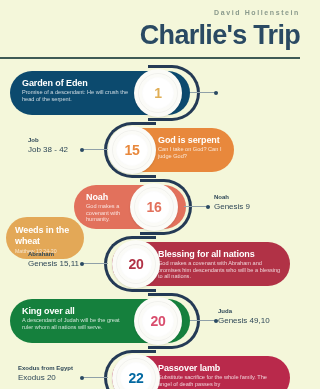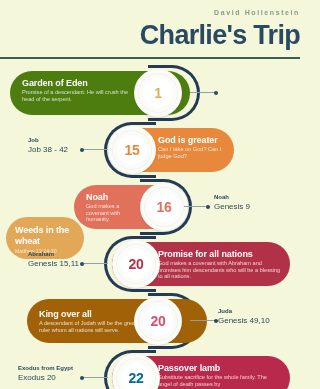--- a/index.html
+++ b/index.html
@@ -126,36 +126,36 @@
   <div class="header">
     <div class="author">David Hollenstein</div>
     <div class="title">Charlie's Trip</div>
   </div>
   <div class="divider"></div>
 
   <div class="timeline">
 
     <div class="row">
       <div class="spine right" style="left:148px;top:0px;"></div>
-      <div class="card r" style="background:#4d7c0f;left:10px;width:180px;padding-left:12px;padding-right:58px;">
+      <div class="card r" style="background:#0c4a6e;left:10px;width:180px;padding-left:12px;padding-right:58px;">
         <div class="card-title">Garden of Eden</div>
         <div class="card-body">Promise of a descendant: He will crush the head of the serpent.</div>
       </div>
       <div class="badge" style="left:134px;">
         <span class="badge-num" style="color:#E0AE55;">1</span>
       </div>
       <div class="conn" style="left:190px;width:28px;">
         <div class="dot" style="left:24px;"></div>
       </div>
     </div>
 
     <div class="row">
       <div class="spine left" style="left:104px;top:0px;"></div>
       <div class="card r" style="background:#E8883C;left:112px;width:122px;">
-        <div class="card-title">God is greater</div>
+        <div class="card-title">God is serpent</div>
         <div class="card-body">Can I take on God? Can I judge God?</div>
       </div>
       <div class="badge" style="left:108px;">
         <span class="badge-num" style="color:#E8883C;">15</span>
       </div>
       <div class="conn" style="left:82px;width:26px;">
         <div class="dot" style="left:-2px;"></div>
       </div>
       <div class="note left" style="right:auto;left:28px;">
         <span class="n1">Job</span>
@@ -166,53 +166,53 @@
     <div class="row">
       <div class="spine right" style="left:140px;top:0px;"></div>
       <div class="card l" style="background:#E2715C;left:74px;width:112px;padding-left:12px;padding-right:46px;">
         <div class="card-title">Noah</div>
         <div class="card-body">God makes a covenant with humanity.</div>
       </div>
       <div class="subcard">
         <div class="card-title">Weeds in the wheat</div>
         <div class="card-ref">Matthew 13,24-30</div>
       </div>
-      <div class="badge" style="left:140px;text-align:center;">
+      <div class="badge" style="left:130px;text-align:center;">
         <span class="badge-num" style="color:#E2715C;">16</span>
       </div>
       <div class="conn" style="left:184px;width:26px;">
         <div class="dot" style="left:22px;"></div>
       </div>
       <div class="note right" style="left:214px;">
         <span class="n1">Noah</span>
         <span class="n2">Genesis 9</span>
       </div>
     </div>
 
     <div class="row">
       <div class="spine left" style="left:104px;top:0px;"></div>
       <div class="card r" style="background:#B13246;left:112px;width:178px;">
-        <div class="card-title">Promise for all nations</div>
+        <div class="card-title">Blessing for all nations</div>
         <div class="card-body">God makes a covenant with Abraham and promises him descendants who will be a blessing to all nations.</div>
       </div>
       <div class="badge" style="left:112px;">
         <span class="badge-num" style="color:#B13246;">20</span>
       </div>
       <div class="conn" style="left:82px;width:26px;">
         <div class="dot" style="left:-2px;"></div>
       </div>
       <div class="note left" style="right:auto;left:28px;">
         <span class="n1">Abraham</span>
         <span class="n2">Genesis 15,11</span>
       </div>
     </div>
 
     <div class="row">
       <div class="spine right" style="left:148px;top:0px;"></div>
-      <div class="card l" style="background:#a16207;left:27px;width:180px;padding-left:12px;padding-right:58px;justify-content:center;">
+      <div class="card l" style="background:#15803d;left:10px;width:180px;padding-left:12px;padding-right:58px;">
         <div class="card-title">King over all</div>
         <div class="card-body">A descendant of Judah will be the great ruler whom all nations will serve.</div>
       </div>
       <div class="badge" style="left:134px;">
         <span class="badge-num" style="color:#D94E6E;">20</span>
       </div>
       <div class="conn" style="left:190px;width:28px;">
         <div class="dot" style="left:24px;"></div>
       </div>
       <div class="note right">

